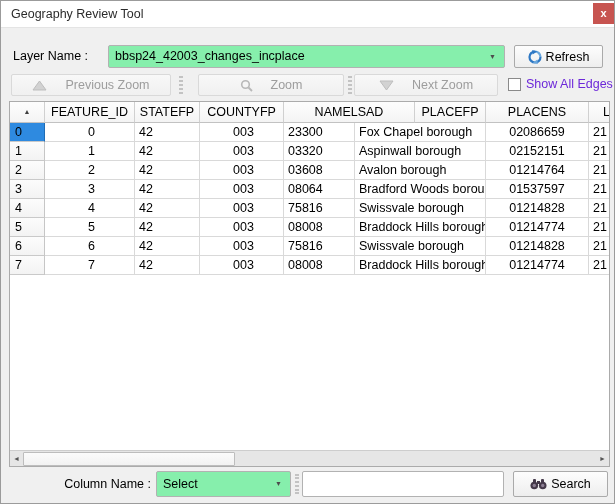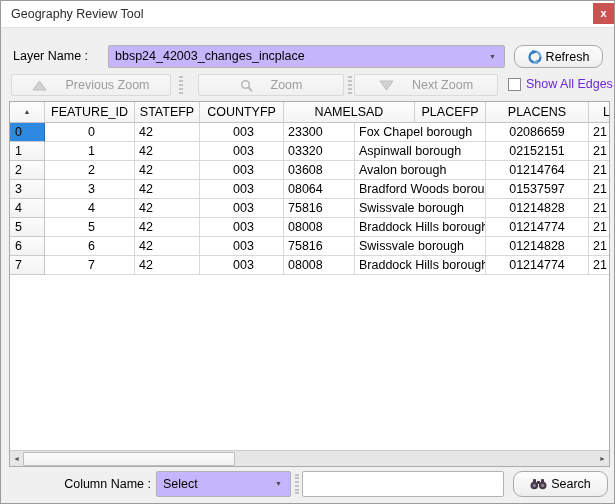--- a/index.html
+++ b/index.html
@@ -18,31 +18,31 @@
     position:absolute; left:10px; top:0; line-height:26px; color:#2b2b2b; font-size:12.5px;
   }
   .close-btn {
     position:absolute; left:592px; top:2px; width:21px; height:21px;
     background:#c75450; color:#fff; font-weight:bold; font-size:11px;
     text-align:center; line-height:20px; cursor:default;
   }
   
   .layer-label { position:absolute; left:12px; top:44px; line-height:23px; }
   .combo {
-    position:absolute; background:#c4b5fd; border:1px solid #b2b2b2; border-radius:2px;
+    position:absolute; background:#86efac; border:1px solid #b2b2b2; border-radius:2px;
     line-height:21px; padding-left:6px; overflow:hidden; white-space:nowrap;
   }
   .layer-combo { left:107px; top:44px; width:397px; height:23px; }
   .combo .arrow {
     position:absolute; right:8px; top:0; height:100%; display:flex; align-items:center;
     font-size:7px; color:#4d4d4d;
   }
   .btn {
     position:absolute; background:linear-gradient(#fdfdfd,#eeeeee);
-    border:1px solid #aaaaaa; border-radius:9px;
+    border:1px solid #aaaaaa; border-radius:2px;
     display:flex; align-items:center; justify-content:center; gap:4px;
     font-size:12.5px; color:#000;
   }
   .refresh-btn { left:513px; top:44px; width:89px; height:23px; }
   
   .zoom-btn {
     position:absolute; top:73px; height:22px;
     background:linear-gradient(#f8f8f8,#f0f0f0); border:1px solid #d9d9d9; border-radius:2px;
     color:#9d9d9d; display:flex; align-items:center; justify-content:center; gap:18px;
   }

